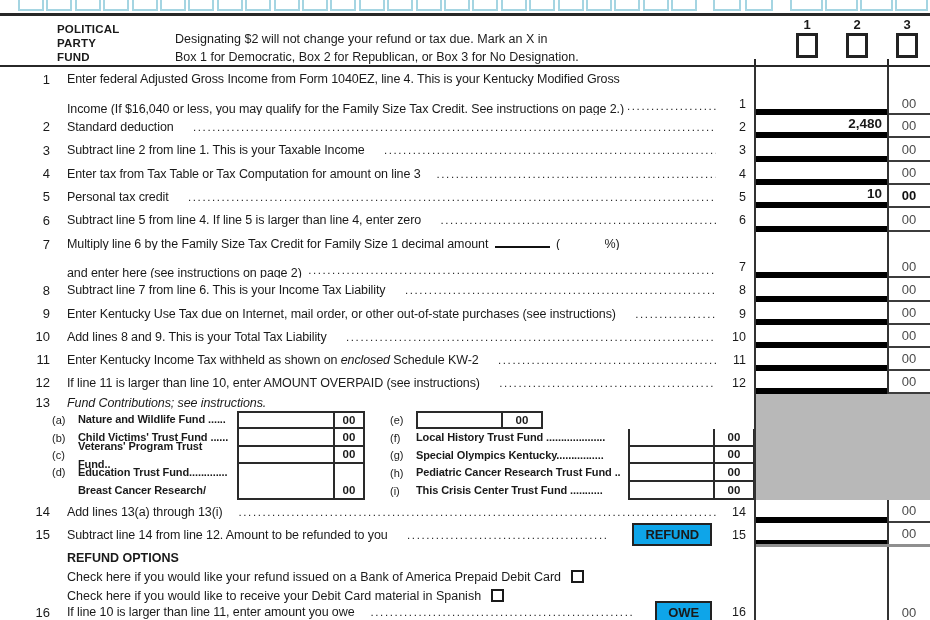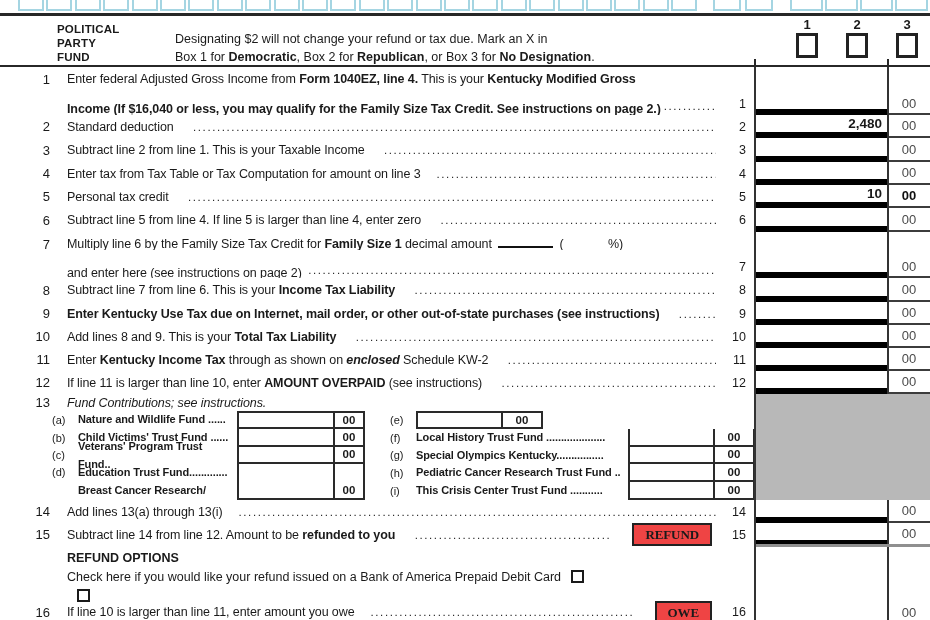--- a/index.html
+++ b/index.html
@@ -31,32 +31,32 @@
   .overlay { position: absolute; z-index: 2; }
 
   .row { display: flex; align-items: center; overflow: visible; }
   .row.multi { align-items: stretch; }
   .c-num { width: 50px; flex: none; text-align: right; font-size: 13px; }
   .multi .c-num { padding-top: 5px; }
   .c-text { flex: 1; min-width: 0; display: flex; align-items: center; overflow: hidden; padding-left: 17px; font-size: 12.5px; letter-spacing: -0.1px; gap: 13px; }
   .multi .c-text { flex-direction: column; align-items: stretch; justify-content: center; padding-top: 2px; }
   .tline { display: flex; align-items: baseline; white-space: nowrap; line-height: 21px; overflow: hidden; }
   .rich { white-space: pre; flex: none; }
-  .b, .rich .b { font-weight: bold; }
+  .b, .rich .b { font-weight: normal; }
   .i, .rich .i { font-style: italic; margin-top: 12px; }
   .blank { display: inline-block; width: 55px; height: 12px; border-bottom: 2px solid #111; margin: 0 3px; }
   .dots { flex: 1; min-width: 10px; overflow: hidden; white-space: nowrap; font-size: 11.5px; letter-spacing: 1.6px; color: #222; margin: 0 3px; align-self: center; }
   .c-ref { width: 36px; flex: none; display: flex; align-items: center; justify-content: flex-end; padding-right: 9px; font-size: 12.5px; }
   .multi .c-ref { align-items: flex-end; padding-bottom: 4px; }
   .c-amt { width: 133px; flex: none; align-self: stretch; border-bottom: 6px solid #000000; display: flex; align-items: center; justify-content: flex-end; padding-right: 6px; font-weight: bold; font-size: 13.5px; background: transparent; }
   .c-cents { width: 42px; flex: none; align-self: stretch; border-bottom: 2px solid #3c3c3c; display: flex; align-items: center; justify-content: center; font-size: 13px; color: #4a4a4a; }
   .multi .c-cents { align-items: flex-end; padding-bottom: 2px; }
   .row.filled .c-cents { font-weight: bold; color: #101010; }
   .row.nocell .c-amt, .row.nocell .c-cents { border-bottom: none; }
-  .tagbox { border: 2px solid #222; font-weight: bold; font-size: 13px; line-height: 17px; padding: 1px 11px; margin: 0 7px; background: #ef4444; white-space: nowrap; flex: none; font-family: Liberation Serif, serif; }
+  .tagbox { border: 2px solid #222; font-weight: bold; font-size: 13px; line-height: 17px; padding: 1px 11px; margin: 0 7px; background: #0ea5e9; white-space: nowrap; flex: none; }
 
   
   .funds { display: flex; height: 89px; padding-left: 52px; }
   .fcol { display: flex; flex-direction: column; }
   .fcolA { width: 313px; }
   .fcolB { width: 365px; margin-left: 25px; }
   .frow { display: flex; align-items: stretch; }
   .flet { width: 26px; font-size: 11px; display: flex; align-items: center; }
   .frow.dblrow .flet { align-items: flex-start; line-height: 17.8px; }
   .flab { font-weight: bold; font-size: 11px; display: flex; flex-direction: column; justify-content: center; line-height: 17.8px; letter-spacing: -0.1px; }
@@ -264,21 +264,21 @@
           <span class="dots">....................................................................................................................................................................................................................................................................................................................................................................................................................................................................................................................</span>
         </div>
       <div class="c-ref">10</div>
       <div class="c-amt"></div>
       <div class="c-cents">00</div>
     </div>
 
     <div class="row" style="height:23px">
       <div class="c-num">11</div>
       <div class="c-text">
-          <span class="rich"><span>Enter </span><span class="b">Kentucky Income Tax</span><span> through as shown on </span><span class="b i">enclosed</span><span> Schedule KW-2 </span></span>
+          <span class="rich"><span>Enter </span><span class="b">Kentucky Income Tax</span><span> withheld as shown on </span><span class="b i">enclosed</span><span> Schedule KW-2 </span></span>
           <span class="dots">....................................................................................................................................................................................................................................................................................................................................................................................................................................................................................................................</span>
         </div>
       <div class="c-ref">11</div>
       <div class="c-amt"></div>
       <div class="c-cents">00</div>
     </div>
 
     <div class="row" style="height:23px">
       <div class="c-num">12</div>
       <div class="c-text">
@@ -415,20 +415,21 @@
       <div class="c-cents">00</div>
     </div>
 
     <div class="ropts">
       <div class="ropt-title">REFUND OPTIONS</div>
       <div class="ropt-line">
           <span>Check here if you would like your refund issued on a Bank of America Prepaid Debit Card</span>
           <span class="chk"></span>
         </div>
       <div class="ropt-line">
+          <span>Check here if you would like to receive your Debit Card material in Spanish</span>
           <span class="chk"></span>
         </div>
     </div>
 
     <div class="row nocell" style="height:16px">
       <div class="c-num">16</div>
       <div class="c-text">
           <span class="rich"><span>If line 10 is larger than line 11, enter amount you owe</span></span>
           <span class="dots">....................................................................................................................................................................................................................................................................................................................................................................................................................................................................................................................</span>
           <span class="tagbox">OWE</span>

